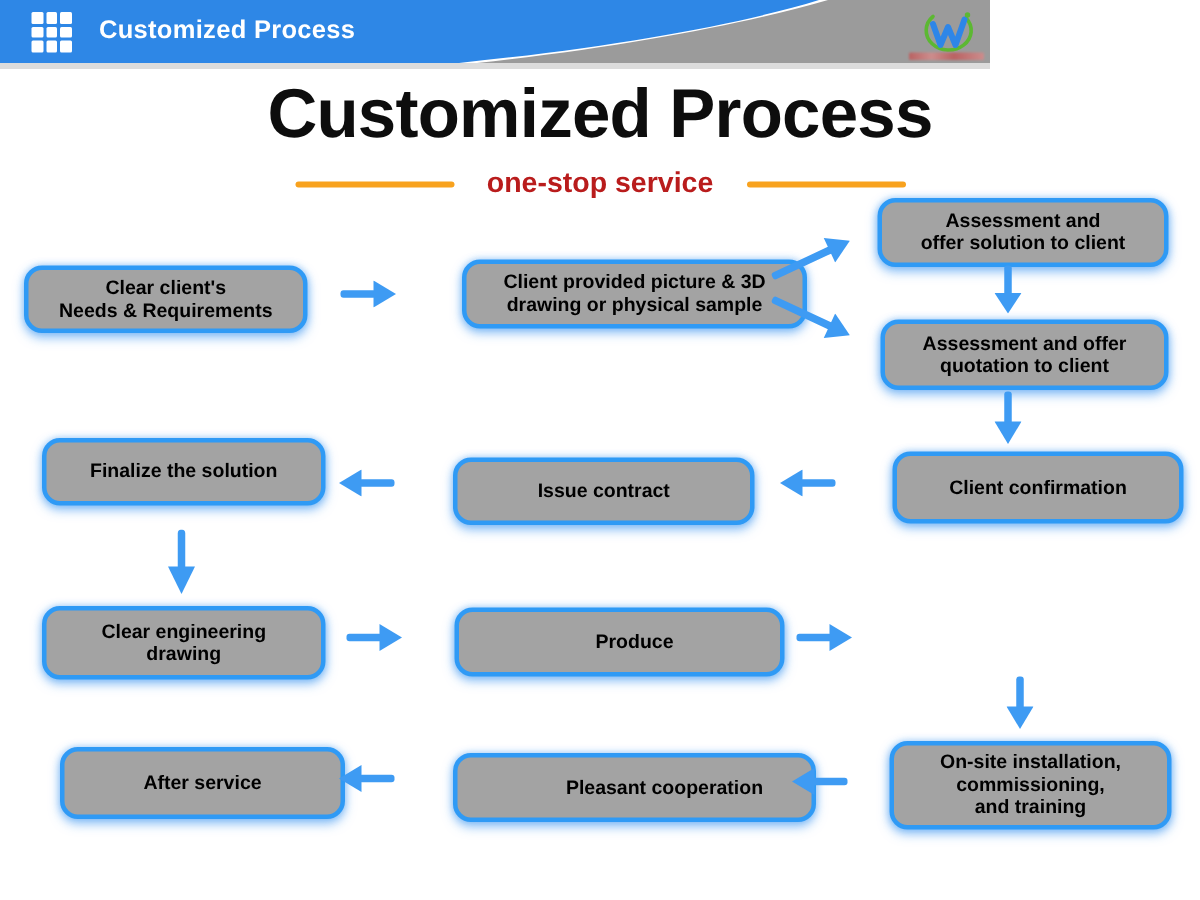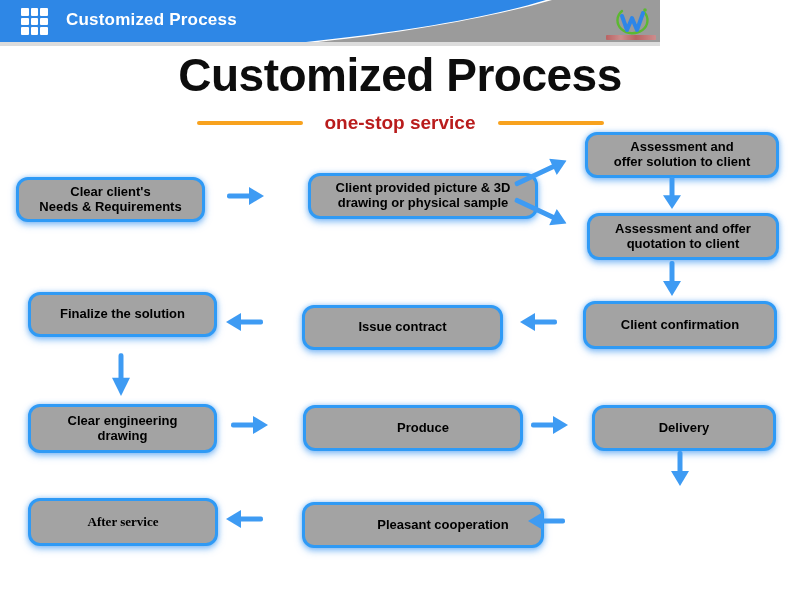--- a/index.html
+++ b/index.html
@@ -27,29 +27,29 @@
 
   
   .node{position:absolute;background:#a3a3a3;border:3px solid #2F9AF5;border-radius:12px;
     display:flex;align-items:center;justify-content:center;text-align:center;
     font-size:13px;font-weight:bold;color:#000;line-height:1.14;white-space:pre-line;
     box-shadow:0 3px 7px rgba(60,150,240,.55),0 0 5px rgba(60,150,240,.4);}
   .n0{left:16px;top:177px;width:183px;height:39px;}
   .n1{left:276px;top:173px;width:224px;height:40px;margin-left:32px;}
   .n2{left:585px;top:132px;width:188px;height:40px;}
   .n3{left:587px;top:213px;width:186px;height:41px;}
-  .n4{left:583px;top:301px;width:188px;height:42px;}
+  .n4{left:595px;top:301px;width:188px;height:42px;}
   .n5{left:302px;top:305px;width:195px;height:39px;}
   .n6{left:28px;top:292px;width:183px;height:39px;}
   .n7{left:28px;top:404px;width:183px;height:43px;}
   .n8{left:303px;top:405px;width:194px;height:40px;padding-left:20px;}
   .n9{left:592px;top:405px;width:178px;height:40px;}
   .n10{left:593px;top:494px;width:182px;height:53px;}
   .n11{left:302px;top:502px;width:196px;height:40px;padding-left:40px;}
-  .n12{left:28px;top:498px;width:184px;height:42px;font-family:Liberation Serif, serif;}
+  .n12{left:40px;top:498px;width:184px;height:42px;}
 
   
   .arrow{position:absolute;}
   .arrow svg{display:block;width:100%;height:100%;}
   .arrow.left svg{transform:scaleX(-1);}
   .a1{left:226px;top:187px;width:38px;height:18px;}
   .d1{left:514px;top:176px;width:58px;height:18px;transform:rotate(-25deg);transform-origin:0 50%;}
   .d2{left:514px;top:190px;width:58px;height:18px;transform:rotate(25deg);transform-origin:0 50%;}
   .a4{left:663px;top:176px;width:18px;height:33px;}
   .a5{left:663px;top:260px;width:18px;height:36px;}
@@ -108,21 +108,23 @@
   <div class="node n2">Assessment and
 offer solution to client</div>
   <div class="node n3">Assessment and offer
 quotation to client</div>
   <div class="node n4">Client confirmation</div>
   <div class="node n5">Issue contract</div>
   <div class="node n6">Finalize the solution</div>
   <div class="node n7">Clear engineering
 drawing</div>
   <div class="node n8">Produce</div>
-  <div class="node n9">Delivery</div>
+  <div class="node n10">On-site installation,
+commissioning,
+and training</div>
   <div class="node n11">Pleasant cooperation</div>
   <div class="node n12">After service</div>
 
   <div class="arrow a1">
     <svg viewBox="0 0 38 18" preserveAspectRatio="none" fill="#3E9BF3">
         <rect x="1" y="6.5" width="24" height="5" rx="2"></rect>
         <polygon points="23,0 38,9 23,18"></polygon>
       </svg>
   </div>
   <div class="arrow d1">

